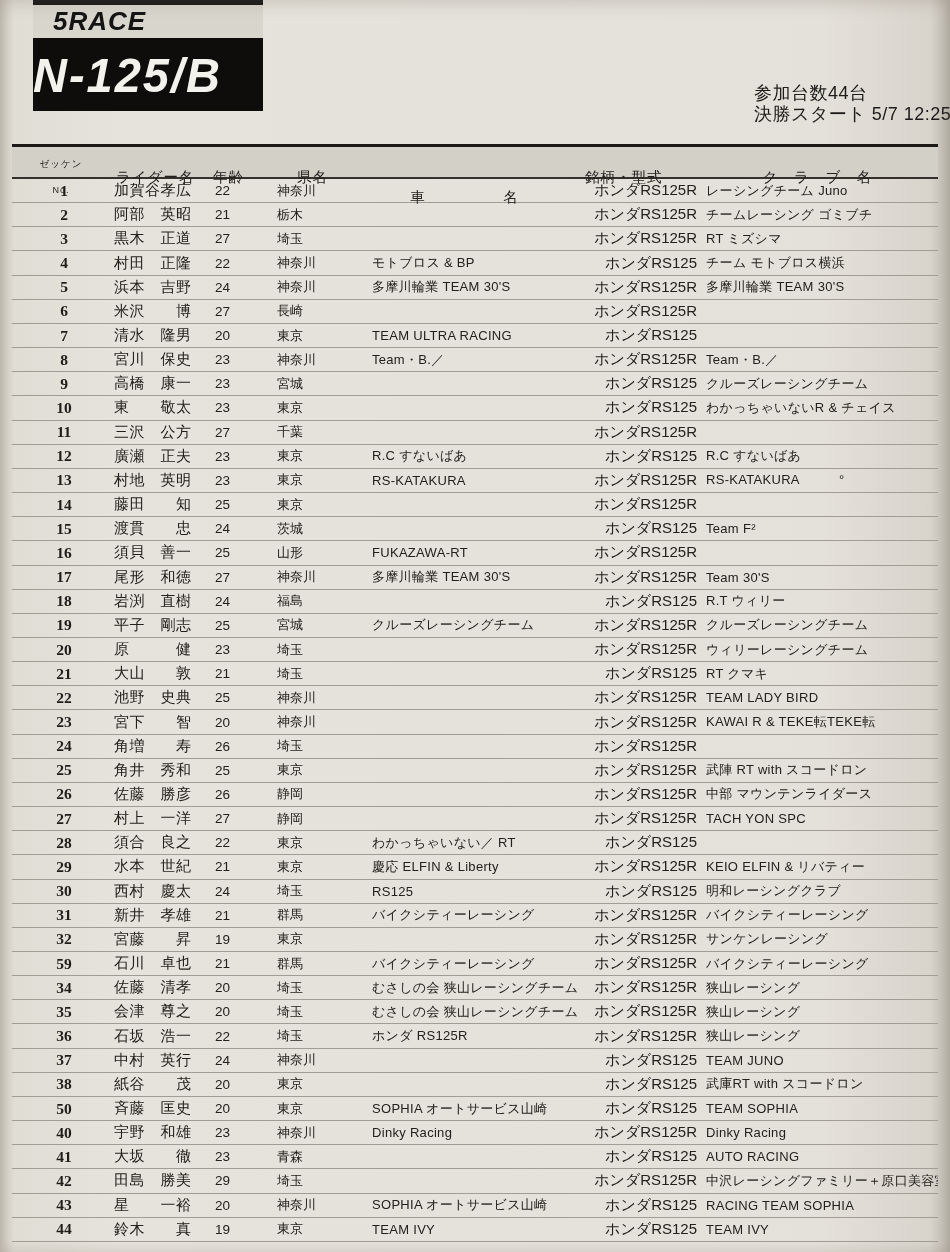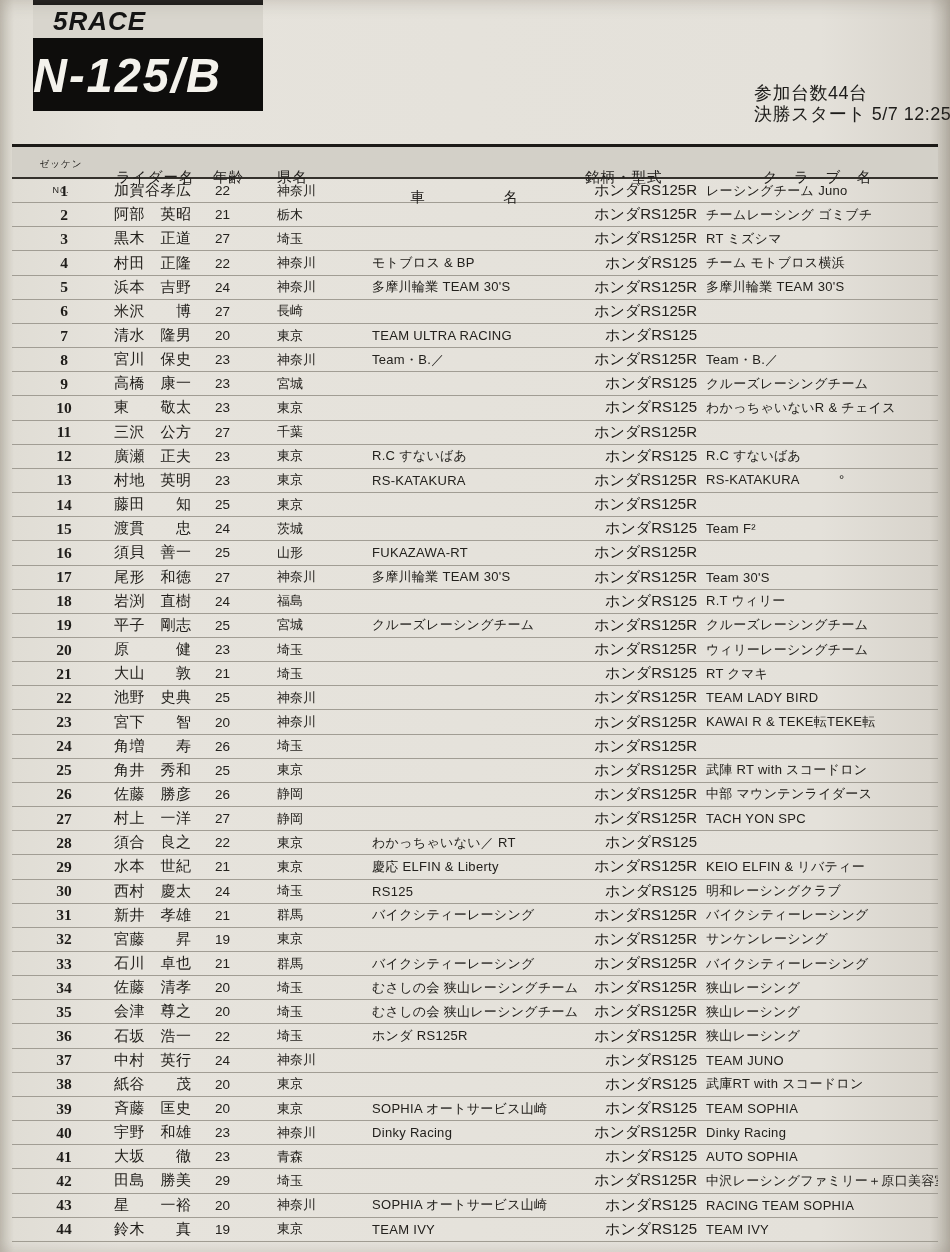--- a/index.html
+++ b/index.html
@@ -40,21 +40,21 @@
     background:#d3d0c8;height:30px;
     display:grid;grid-template-columns:98px 103px 62px 77px 225px 120px 1fr;
     align-items:center;color:#23211e;
   }
   .thead .h{font-size:14.5px;letter-spacing:1px;white-space:nowrap;}
   .h-no{display:flex;flex-direction:column;align-items:center;justify-content:center;line-height:10px;}
   .h-no .t1{font-size:9.5px;letter-spacing:1px;}
   .h-no .t2{font-size:9px;margin-top:16px;}
   .h-rider{padding-left:6px;}
   .h-age{padding-left:0px;}
-  .h-pref{padding-left:2px;}
+  .h-pref{padding-left:2px;margin-left:20px;}
   .h-machine{text-align:center;margin-top:41px;}
   .h-brand{padding-left:8px;}
   .h-club{text-align:center;letter-spacing:6px;}
   #rows .trow{
     height:24.16px;box-sizing:border-box;border-bottom:1px solid #a19d94;
     display:grid;grid-template-columns:98px 103px 62px 77px 225px 120px 1fr;
     align-items:center;color:#23211d;
   }
   .c{white-space:nowrap;overflow:hidden;}
   .c-no{
@@ -383,21 +383,21 @@
         <div class="trow">
           <div class="c c-no">32</div>
           <div class="c c-rider">宮藤　　昇</div>
           <div class="c c-age">19</div>
           <div class="c c-pref">東京</div>
           <div class="c c-machine"></div>
           <div class="c c-brand">ホンダRS125R</div>
           <div class="c c-club">サンケンレーシング</div>
         </div>
         <div class="trow">
-          <div class="c c-no">33</div>
+          <div class="c c-no">59</div>
           <div class="c c-rider">石川　卓也</div>
           <div class="c c-age">21</div>
           <div class="c c-pref">群馬</div>
           <div class="c c-machine">バイクシティーレーシング</div>
           <div class="c c-brand">ホンダRS125R</div>
           <div class="c c-club">バイクシティーレーシング</div>
         </div>
         <div class="trow">
           <div class="c c-no">34</div>
           <div class="c c-rider">佐藤　清孝</div>
@@ -437,21 +437,21 @@
         <div class="trow">
           <div class="c c-no">38</div>
           <div class="c c-rider">紙谷　　茂</div>
           <div class="c c-age">20</div>
           <div class="c c-pref">東京</div>
           <div class="c c-machine"></div>
           <div class="c c-brand">ホンダRS125</div>
           <div class="c c-club">武庫RT with スコードロン</div>
         </div>
         <div class="trow">
-          <div class="c c-no">39</div>
+          <div class="c c-no">50</div>
           <div class="c c-rider">斉藤　匡史</div>
           <div class="c c-age">20</div>
           <div class="c c-pref">東京</div>
           <div class="c c-machine">SOPHIA オートサービス山崎</div>
           <div class="c c-brand">ホンダRS125</div>
           <div class="c c-club">TEAM SOPHIA</div>
         </div>
         <div class="trow">
           <div class="c c-no">40</div>
           <div class="c c-rider">宇野　和雄</div>
@@ -461,21 +461,21 @@
           <div class="c c-brand">ホンダRS125R</div>
           <div class="c c-club">Dinky Racing</div>
         </div>
         <div class="trow">
           <div class="c c-no">41</div>
           <div class="c c-rider">大坂　　徹</div>
           <div class="c c-age">23</div>
           <div class="c c-pref">青森</div>
           <div class="c c-machine"></div>
           <div class="c c-brand">ホンダRS125</div>
-          <div class="c c-club">AUTO SOPHIA</div>
+          <div class="c c-club">AUTO RACING</div>
         </div>
         <div class="trow">
           <div class="c c-no">42</div>
           <div class="c c-rider">田島　勝美</div>
           <div class="c c-age">29</div>
           <div class="c c-pref">埼玉</div>
           <div class="c c-machine"></div>
           <div class="c c-brand">ホンダRS125R</div>
           <div class="c c-club">中沢レーシングファミリー＋原口美容室</div>
         </div>

